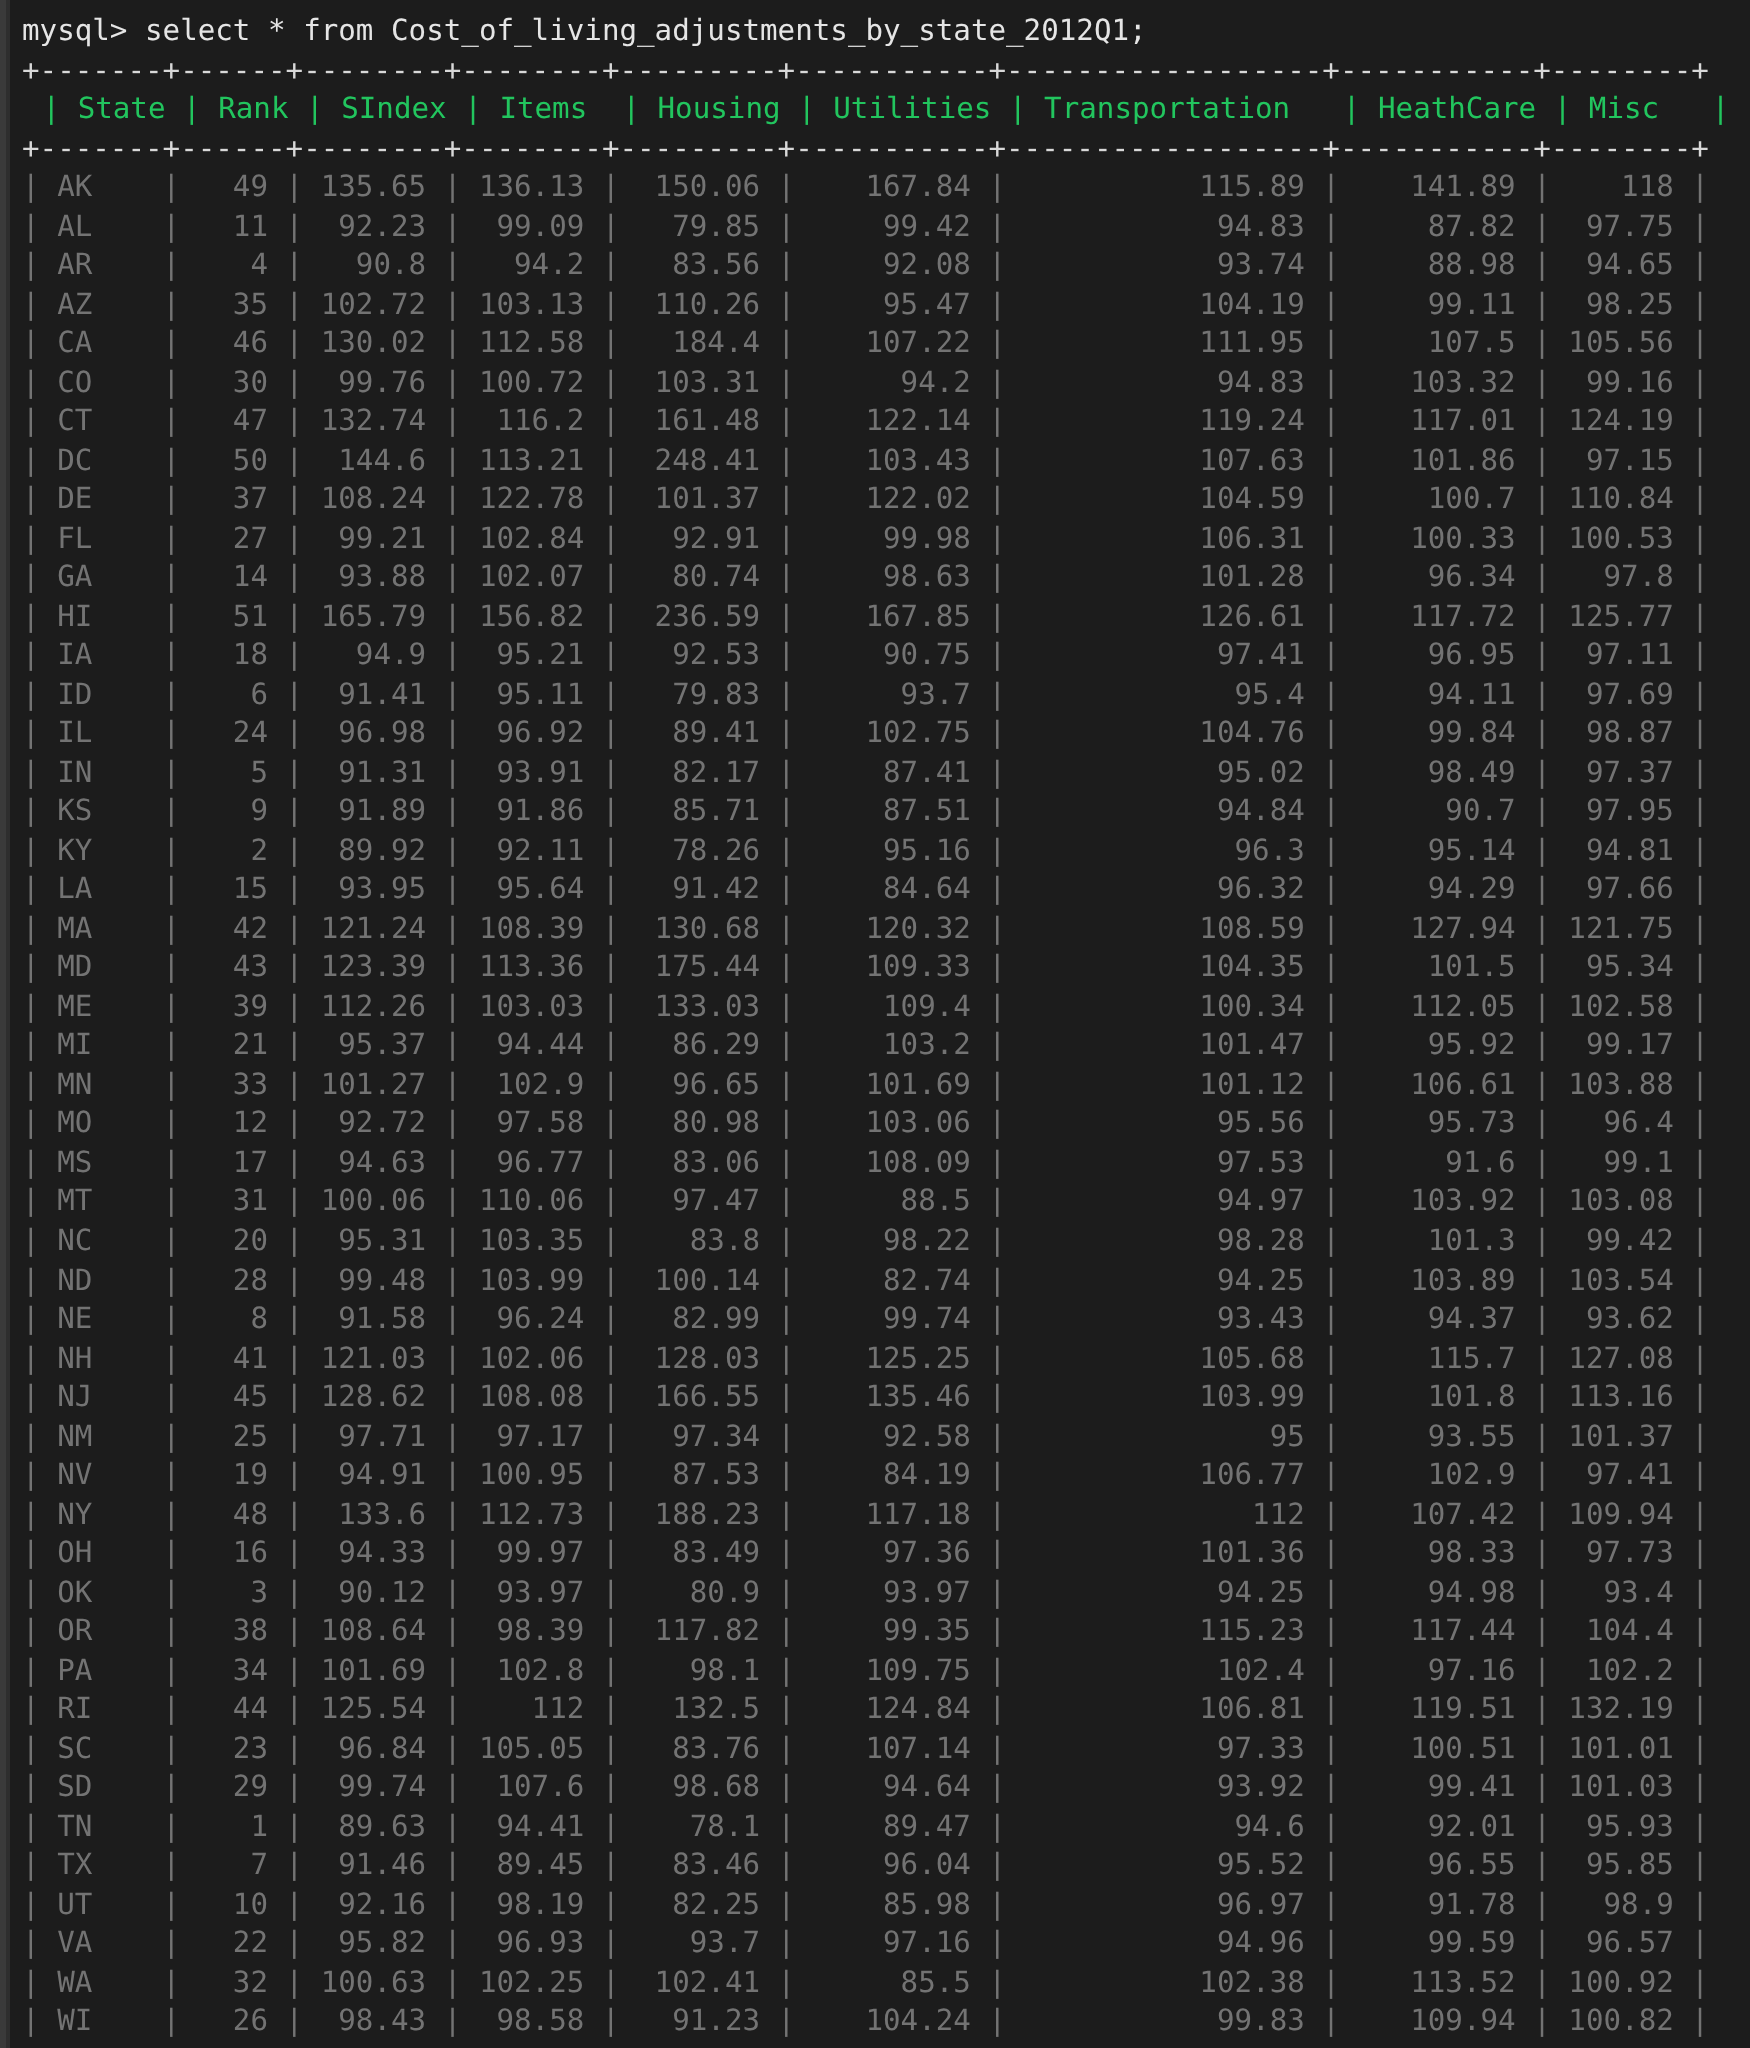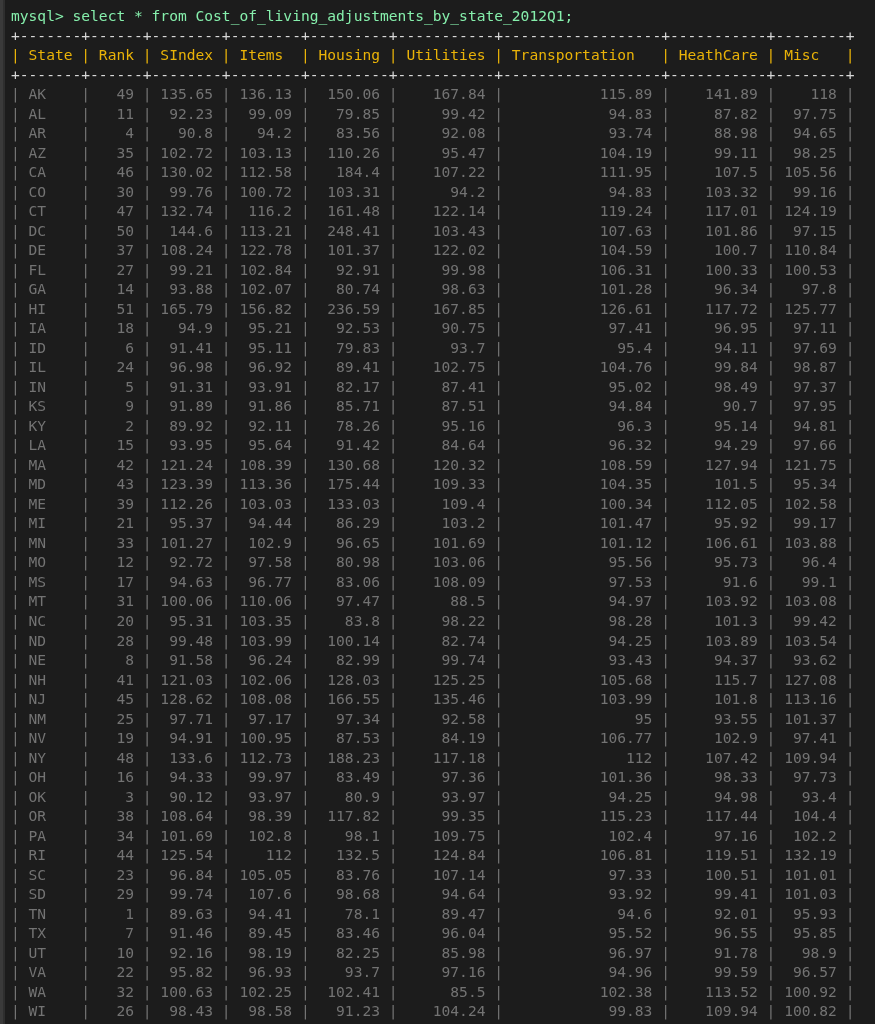--- a/index.html
+++ b/index.html
@@ -30,23 +30,23 @@
     background: #2e2e2e;
     pointer-events: none;
   }
   .line {
     white-space: pre;
     padding-left: 8px;
     letter-spacing: 0px;
     font-variant-ligatures: none;
     -webkit-font-smoothing: none;
   }
-  .prompt-line { color: #86efac; }
+  .prompt-line { color: #e5e5e5; }
   .rule-line   { color: #d8d8d8; }
-  .header-line { color: #eab308; }
+  .header-line { color: #22c55e; text-align: center; }
   .data-line   { color: #737373; }
   .scroll-edge {
     position: absolute;
     right: 0; top: 0;
     width: 2px; height: 100%;
     background: transparent;
   }
 </style>
 </head>
 <body>

